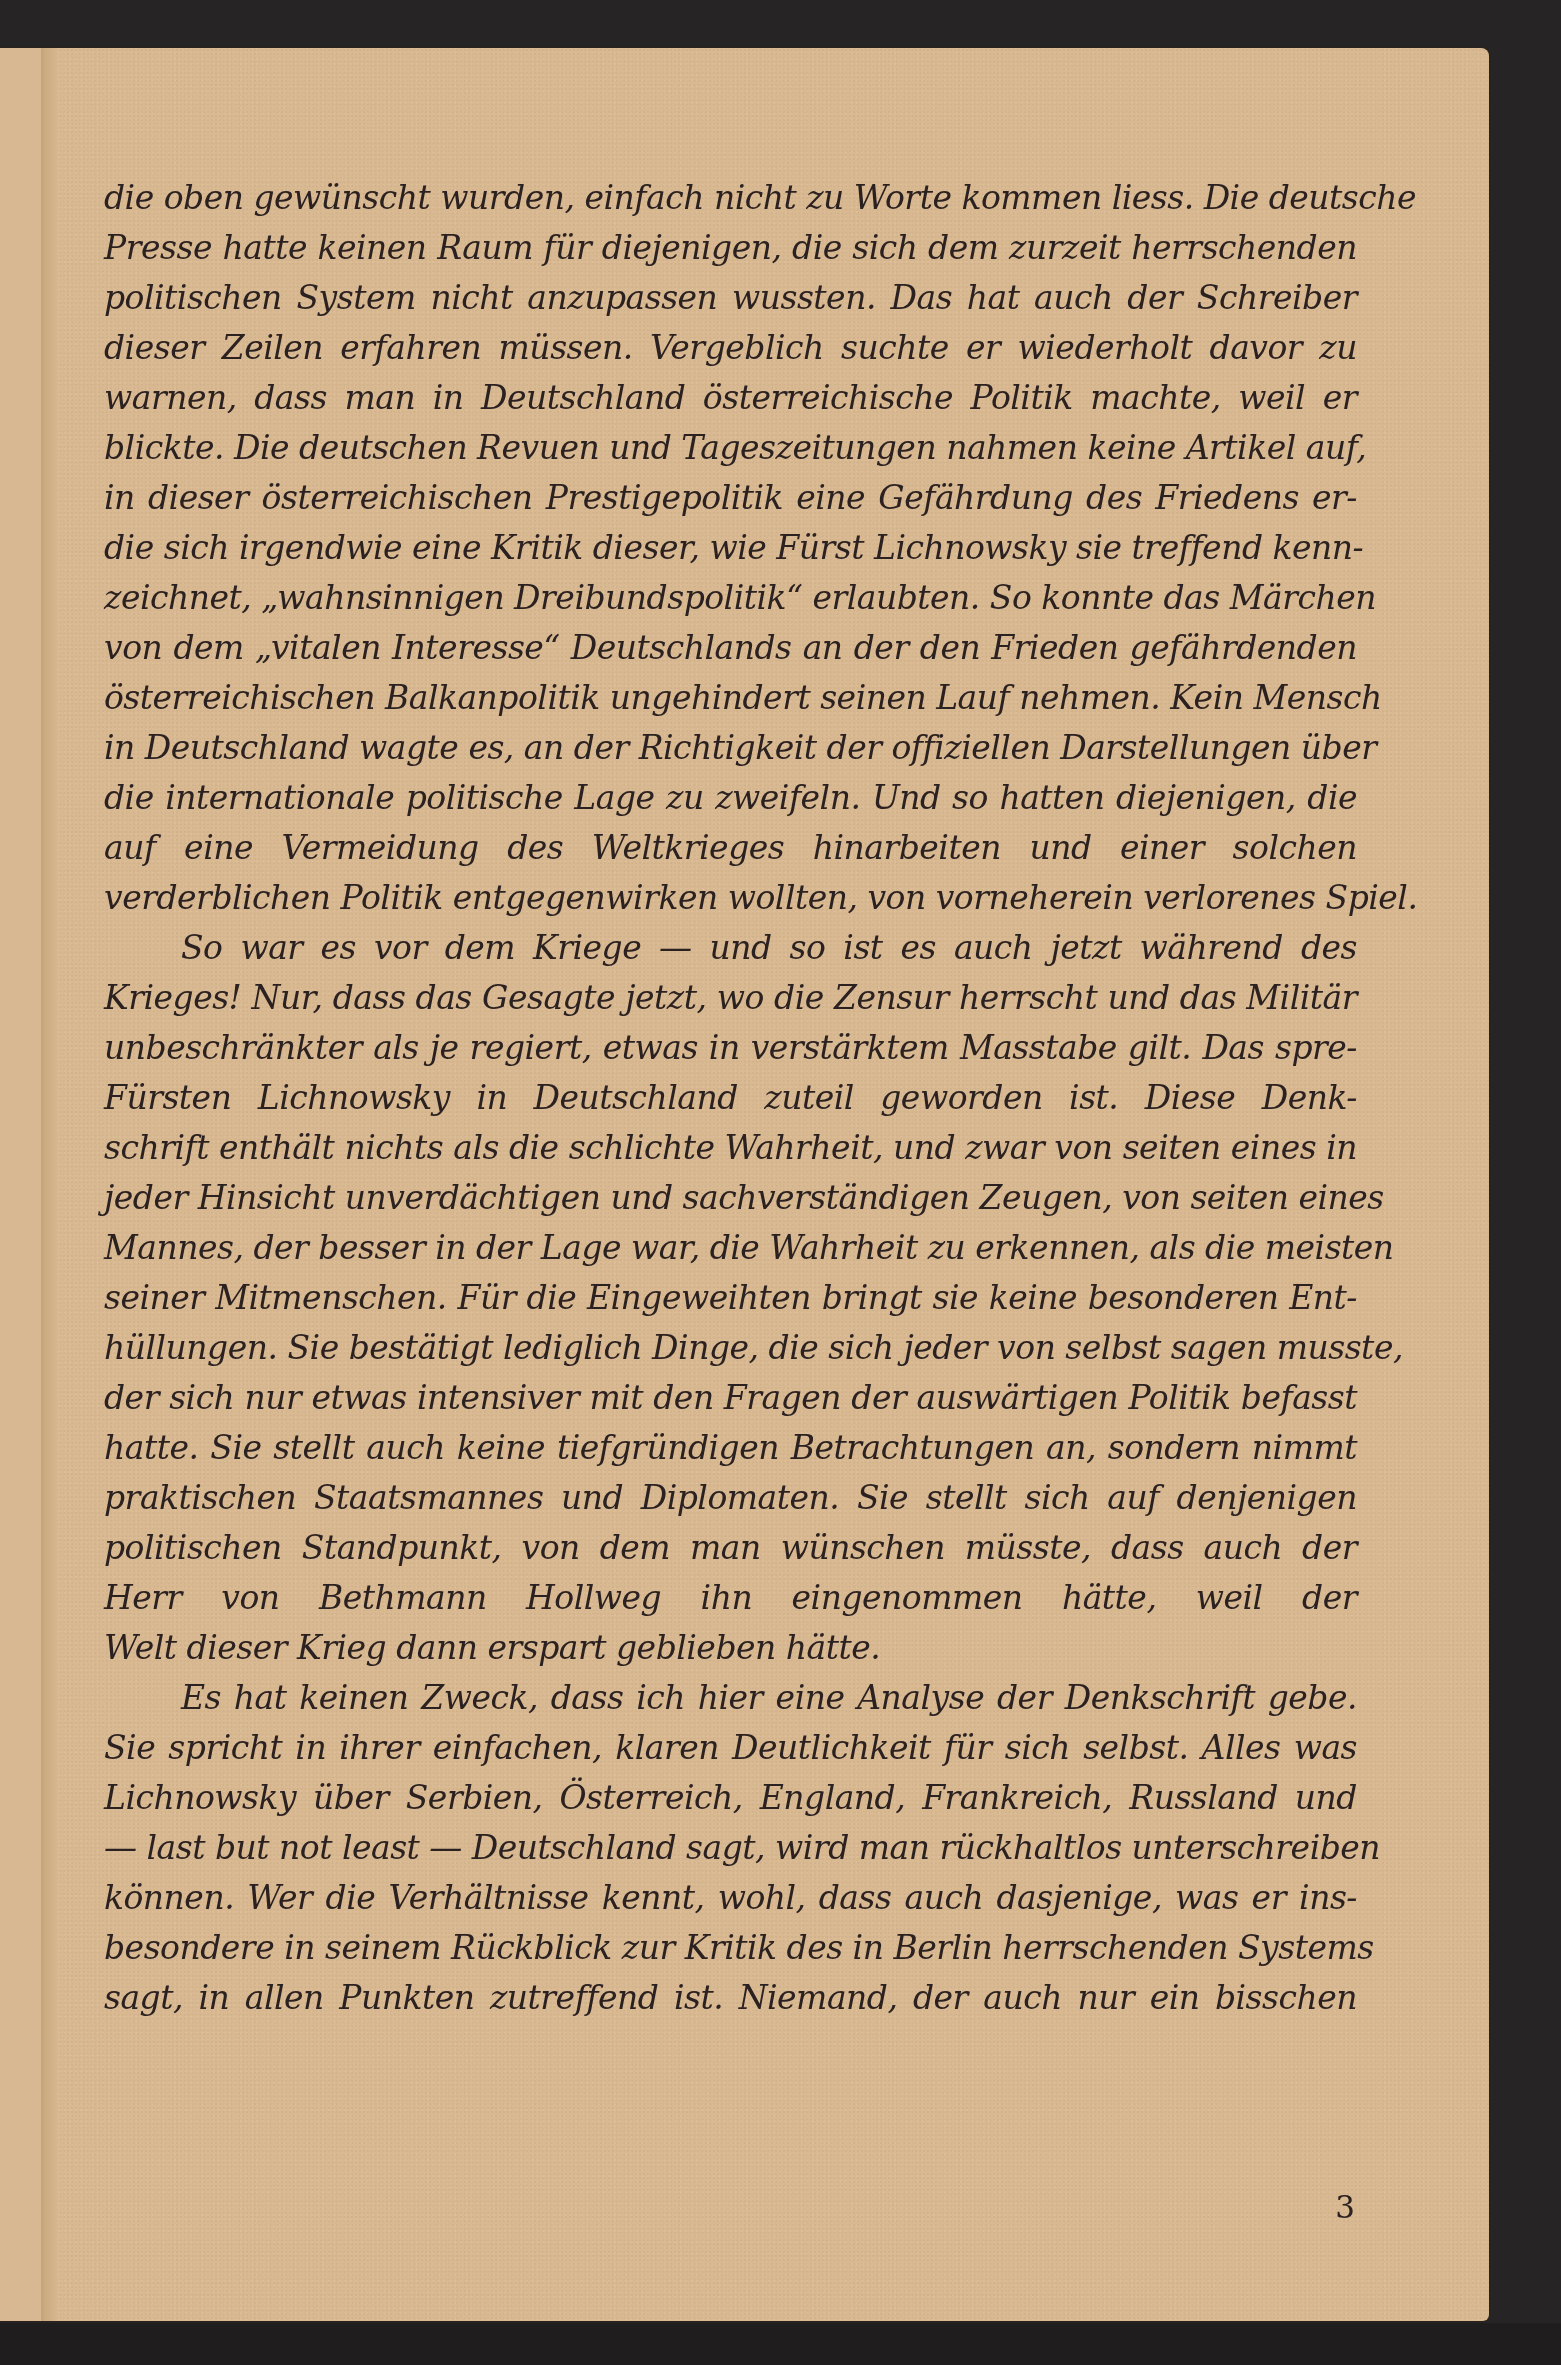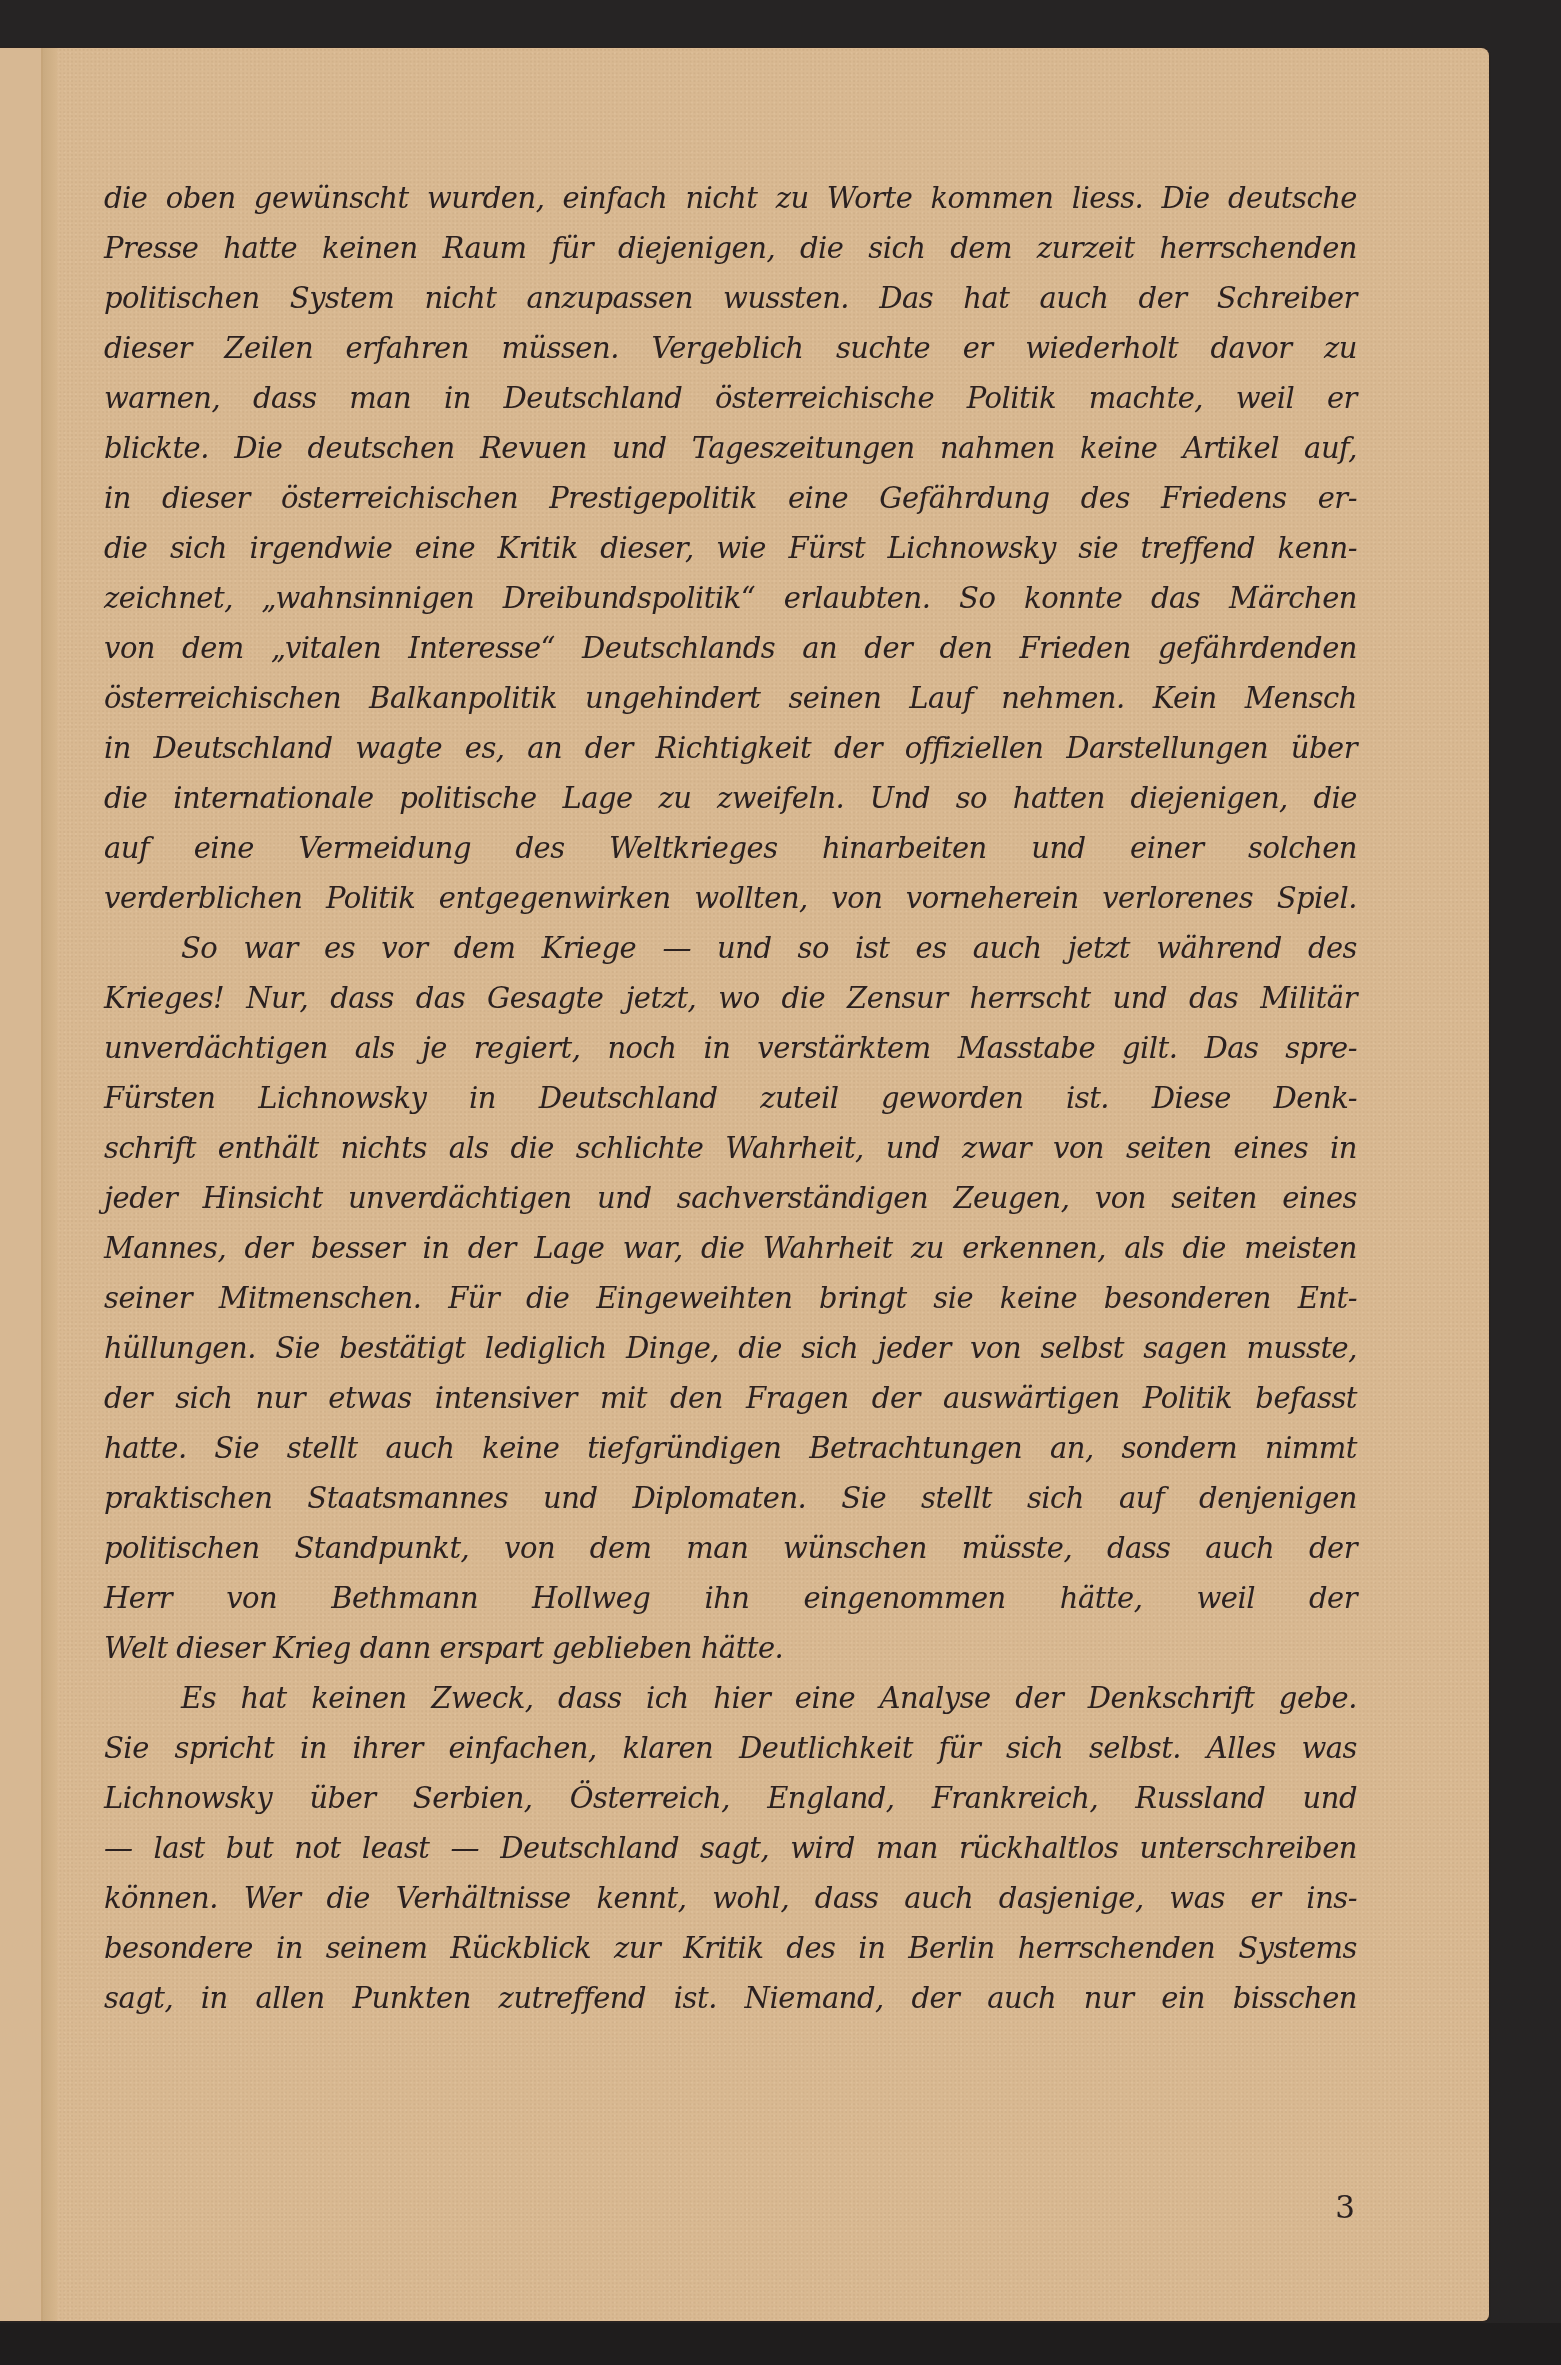--- a/index.html
+++ b/index.html
@@ -36,21 +36,21 @@
     position: absolute; left: 43px; top: 0; bottom: 0; width: 14px;
     background: linear-gradient(to right, #c9aa80, #d6b68d);
   }
   .text-block {
     position: absolute;
     left: 104px; top: 125px;
     width: 1253px;
     color: #2b2120;
     font-family: "DejaVu Serif", "Liberation Serif", serif;
     font-style: italic;
-    font-size: 29px;
+    font-size: 33px;
     line-height: 50px;
     text-align: justify;
     letter-spacing: -0.5px;
   }
   .line {
     display: block;
     white-space: nowrap;
     text-align: justify;
     text-align-last: justify;
     height: 50px;
@@ -86,21 +86,21 @@
     <span class="line" style="white-space: nowrap;">die sich irgendwie eine Kritik dieser, wie Fürst Lichnowsky sie treffend kenn-</span>
     <span class="line" style="white-space: nowrap;">zeichnet, „wahnsinnigen Dreibundspolitik“ erlaubten. So konnte das Märchen</span>
     <span class="line" style="white-space: nowrap;">von dem „vitalen Interesse“ Deutschlands an der den Frieden gefährdenden</span>
     <span class="line" style="white-space: nowrap;">österreichischen Balkanpolitik ungehindert seinen Lauf nehmen. Kein Mensch</span>
     <span class="line" style="white-space: nowrap;">in Deutschland wagte es, an der Richtigkeit der offiziellen Darstellungen über</span>
     <span class="line" style="white-space: nowrap;">die internationale politische Lage zu zweifeln. Und so hatten diejenigen, die</span>
     <span class="line" style="white-space: nowrap;">auf eine Vermeidung des Weltkrieges hinarbeiten und einer solchen</span>
     <span class="line" style="white-space: nowrap;">verderblichen Politik entgegenwirken wollten, von vorneherein verlorenes Spiel.</span>
     <span class="line indent" style="white-space: nowrap;">So war es vor dem Kriege — und so ist es auch jetzt während des</span>
     <span class="line" style="white-space: nowrap;">Krieges! Nur, dass das Gesagte jetzt, wo die Zensur herrscht und das Militär</span>
-    <span class="line" style="white-space: nowrap;">unverdächtigen als je regiert, noch in verstärktem Masstabe gilt. Das spre-</span>
+    <span class="line" style="white-space: nowrap;">unbeschränkter als je regiert, etwas in verstärktem Masstabe gilt. Das spre-</span>
     <span class="line" style="white-space: nowrap;">Fürsten Lichnowsky in Deutschland zuteil geworden ist. Diese Denk-</span>
     <span class="line" style="white-space: nowrap;">schrift enthält nichts als die schlichte Wahrheit, und zwar von seiten eines in</span>
     <span class="line" style="white-space: nowrap;">jeder Hinsicht unverdächtigen und sachverständigen Zeugen, von seiten eines</span>
     <span class="line" style="white-space: nowrap;">Mannes, der besser in der Lage war, die Wahrheit zu erkennen, als die meisten</span>
     <span class="line" style="white-space: nowrap;">seiner Mitmenschen. Für die Eingeweihten bringt sie keine besonderen Ent-</span>
     <span class="line" style="white-space: nowrap;">hüllungen. Sie bestätigt lediglich Dinge, die sich jeder von selbst sagen musste,</span>
     <span class="line" style="white-space: nowrap;">der sich nur etwas intensiver mit den Fragen der auswärtigen Politik befasst</span>
     <span class="line" style="white-space: nowrap;">hatte. Sie stellt auch keine tiefgründigen Betrachtungen an, sondern nimmt</span>
     <span class="line" style="white-space: nowrap;">praktischen Staatsmannes und Diplomaten. Sie stellt sich auf denjenigen</span>
     <span class="line" style="white-space: nowrap;">politischen Standpunkt, von dem man wünschen müsste, dass auch der</span>

